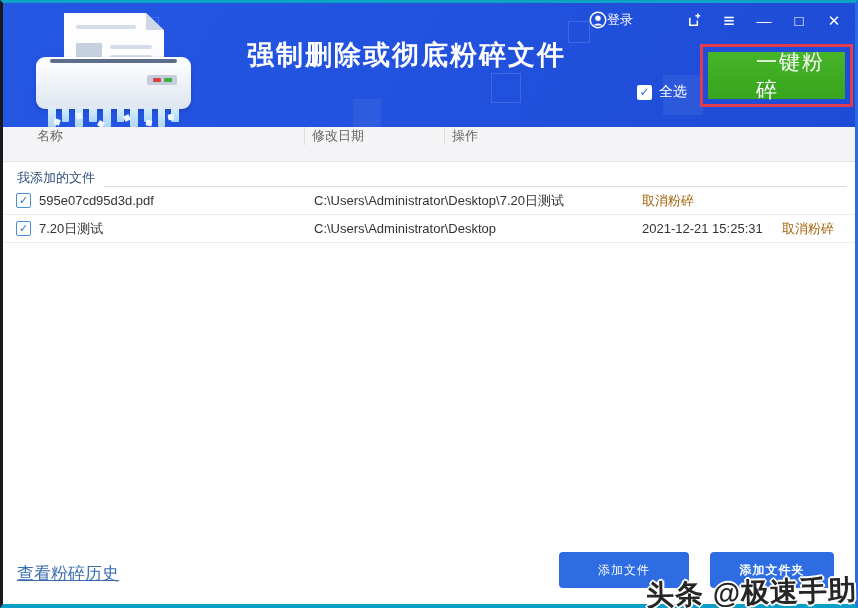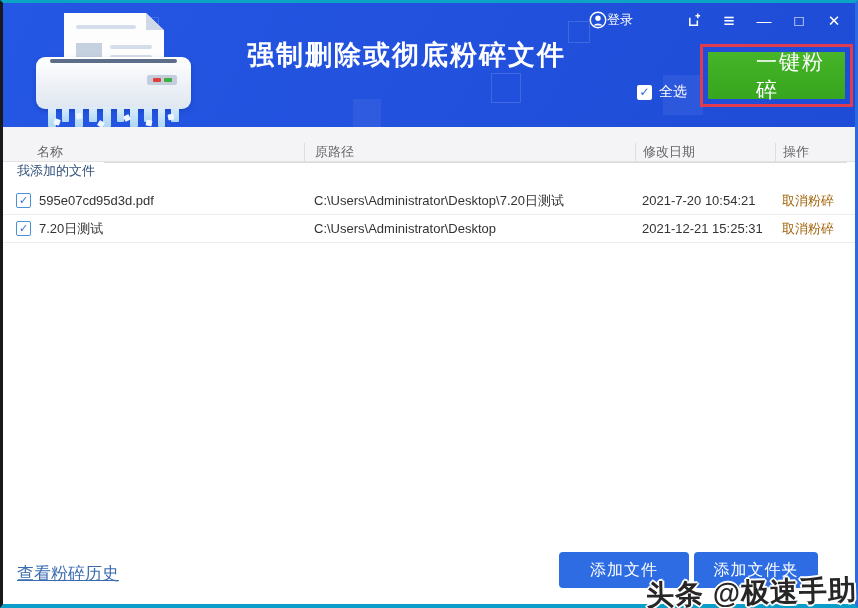--- a/index.html
+++ b/index.html
@@ -64,54 +64,54 @@
   .cb { display: inline-flex; align-items: center; justify-content: center; width: 15px; height: 15px;
     background: #fff; border-radius: 2px; font-size: 12px; font-weight: bold; color: #2563e0; line-height: 1; }
 
   .annotation-box { position: absolute; right: 2px; top: 41px; width: 153px; height: 63px;
     border: 3px solid #e23b50; }
   .shred-btn { position: absolute; left: 5px; top: 5px; right: 5px; bottom: 5px;
     background: linear-gradient(#47b528, #37a51e); color: #fff; font-size: 21px; letter-spacing: 2px;
     display: flex; align-items: center; justify-content: center; cursor: pointer; padding-left: 48px; }
 
   
-  .thead { display: flex; height: 35px; flex: 0 0 35px; align-items: flex-end; background: #f4f4f6;
+  .thead { display: flex; height: 35px; flex: 0 0 35px; align-items: flex-start; background: #f4f4f6;
     border-bottom: 1px solid #e2e2e5; color: #666; font-size: 13px; }
   .thead .th { display: flex; align-items: center; }
   .col-name { width: 301px; padding-left: 34px; }
   .col-path { width: 331px; padding-left: 10px; }
   .col-date { width: 140px; padding-left: 7px; }
   .col-action { flex: 1; padding-left: 7px; }
   .thead .col-path, .thead .col-date, .thead .col-action { border-left: 1px solid #ddddde; }
 
-  .section-row { display: flex; align-items: flex-start; height: 25px; padding-left: 14px;
+  .section-row { display: flex; align-items: flex-end; height: 25px; padding-left: 14px;
     font-size: 13px; color: #33517a; }
   .section-line { flex: 1; height: 1px; background: #dcdcdf; margin: 0 8px 0 9px; }
 
   .trow { display: flex; height: 28px; align-items: center; font-size: 13px; color: #333;
     border-bottom: 1px solid #ededf0; }
   .trow .cell { display: flex; align-items: center; overflow: hidden; white-space: nowrap; }
   .trow .col-name { padding-left: 13px; }
   .rowcb { display: inline-flex; align-items: center; justify-content: center; width: 15px; height: 15px;
     background: #fff; border: 1px solid #4a90d9; border-radius: 2px; color: #2f6fd0;
     font-size: 11px; font-weight: bold; margin-right: 8px; flex: 0 0 15px; cursor: pointer; line-height: 1; }
   .action-link { color: #a16207; cursor: pointer; }
 
   .main-space { flex: 1; background: #fff; }
 
   
   .footer { position: relative; height: 64px; flex: 0 0 64px; background: #fff; }
   .history-link { position: absolute; left: 14px; top: 22px; font-size: 17px; color: #3a6cb0;
     text-decoration: underline; cursor: pointer; }
   .btn-blue { position: absolute; top: 12px; height: 36px; background: #2d6ce2; color: #fff;
-    border: none; border-radius: 4px; font-size: 16px; letter-spacing: 1px;
+    border: none; border-radius: 4px; font-size: 12px; letter-spacing: 1px;
     display: flex; align-items: center; justify-content: center; cursor: pointer;
     font-family: "Liberation Sans", "DejaVu Sans", sans-serif; }
   .btn-add-file { left: 556px; width: 130px; }
-  .btn-add-folder { left: 691px; width: 124px; }
+  .btn-add-folder { left: 707px; width: 124px; font-weight: bold; }
 
   .watermark { position: absolute; right: -2px; bottom: -8px; z-index: 10; font-size: 28px; font-weight: bold;
     color: #262626; letter-spacing: 1px; transform: rotate(-1.5deg); white-space: nowrap;
     text-shadow: -2px 0 #fff, 2px 0 #fff, 0 -2px #fff, 0 2px #fff,
                  -1px -1px #fff, 1px 1px #fff, -1px 1px #fff, 1px -1px #fff; pointer-events: none; }
 </style>
 </head>
 <body>
 
 <div class="window">
@@ -193,37 +193,35 @@
       <span>全选</span>
     </div>
 
     <div class="annotation-box">
       <div class="shred-btn">一键粉碎</div>
     </div>
   </div>
 
   <div class="thead">
     <div class="th col-name">名称</div>
-    <div class="th col-path">原路径</div>
     <div class="th col-date">修改日期</div>
     <div class="th col-action">操作</div>
   </div>
 
   <div class="section-row">
     <span>我添加的文件</span>
     <span class="section-line"></span>
   </div>
 
   <div class="trow">
     <div class="cell col-name">
       <span class="rowcb">✓</span>
       <span>595e07cd95d3d.pdf</span>
     </div>
     <div class="cell col-path">C:\Users\Administrator\Desktop\7.20日测试</div>
-    <div class="cell col-date">2021-7-20 10:54:21</div>
     <div class="cell col-action">
         <span class="action-link">取消粉碎</span>
       </div>
   </div>
 
   <div class="trow">
     <div class="cell col-name">
       <span class="rowcb">✓</span>
       <span>7.20日测试</span>
     </div>

